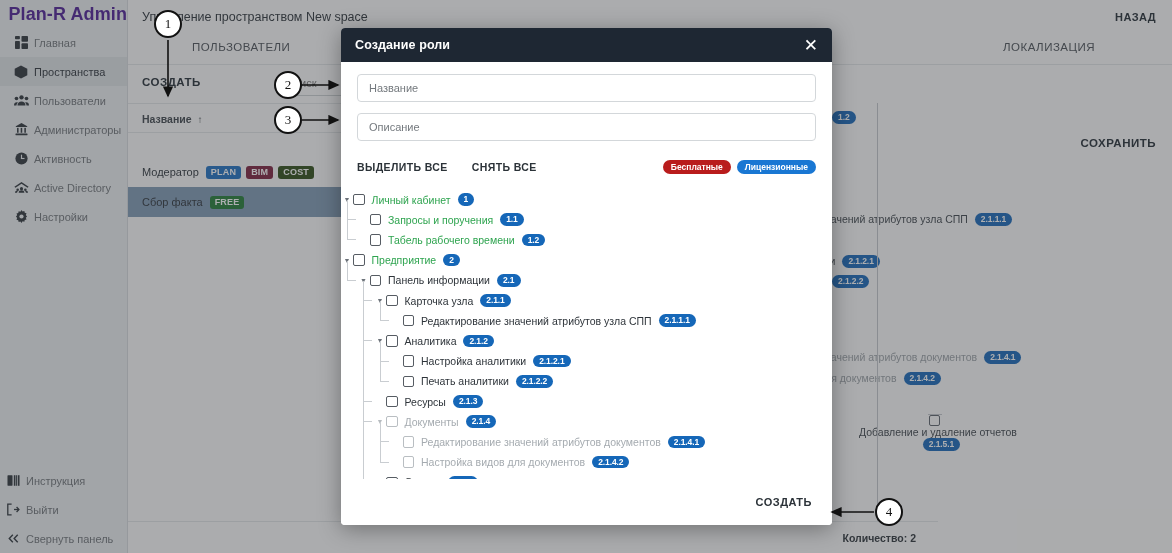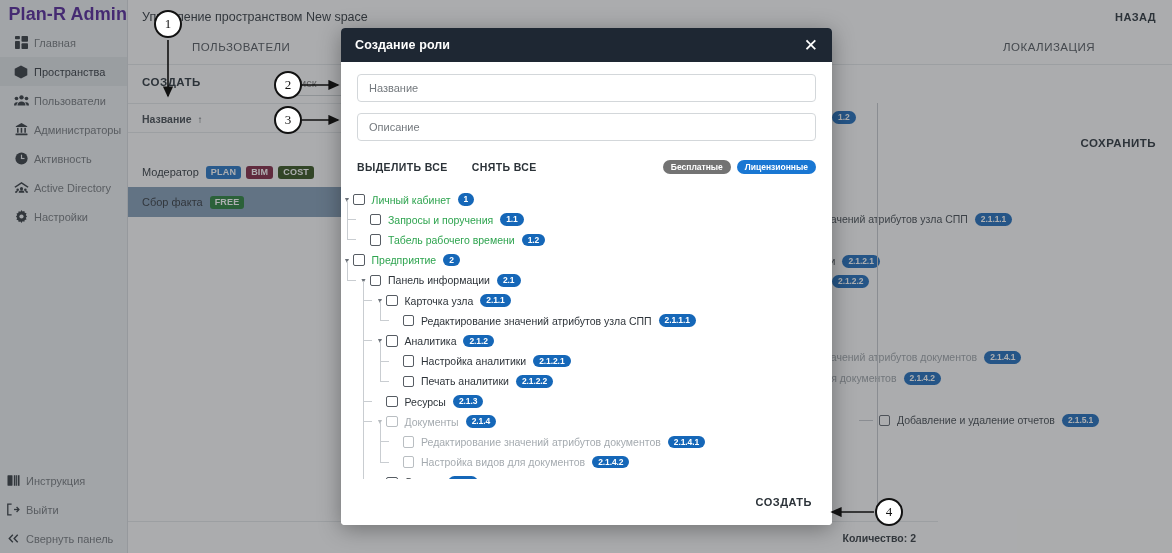--- a/index.html
+++ b/index.html
@@ -374,21 +374,21 @@
           <span class="pill">2.1.2.2</span>
         </div>
         <div class="bg-row" style="top: 248px; left: 6px;">
           <span class="bg-label gray">начений атрибутов документов</span>
           <span class="pill">2.1.4.1</span>
         </div>
         <div class="bg-row" style="top: 269px; left: 6px;">
           <span class="bg-label gray">ля документов</span>
           <span class="pill">2.1.4.2</span>
         </div>
-        <div class="bg-row" style="top: 311px; left: 40px;">
+        <div class="bg-row" style="top: 311px; left: 40px; flex-direction: column;">
           <span style="display: inline-block; width: 14px; height: 1px; background: rgb(195, 199, 203); margin-right: 6px;"></span>
           <span class="bg-cb"></span>
           <span class="bg-label">Добавление и удаление отчетов</span>
           <span class="pill">2.1.5.1</span>
         </div>
         <div class="bg-guide" style="left: 0px; top: 0px; height: 450px;"></div>
         <div class="bg-guide" style="left: 58px; top: 0px; height: 450px;"></div>
       </div>
 
     <div class="count-bar">
@@ -406,21 +406,21 @@
     </div>
 
     <div class="modal-body">
       <input class="field" type="text" placeholder="Название" style="">
       <input class="field" type="text" placeholder="Описание" style="">
 
       <div class="sel-bar">
         <div class="sel-link">ВЫДЕЛИТЬ ВСЕ</div>
         <div class="sel-link">СНЯТЬ ВСЕ</div>
         <div class="legend">
-          <span class="legend-pill" style="background: #737373;">Бесплатные</span>
+          <span class="legend-pill" style="background: #b91c1c;">Бесплатные</span>
           <span class="legend-pill" style="background: rgb(25, 119, 211);">Лицензионные</span>
         </div>
       </div>
     </div>
 
     <div class="tree" id="modal-tree">
         <div class="t-row" style="top: 3px; left: 0px;">
           <span class="caret">▼</span>
           <span class="cb"></span>
           <span class="t-label green">Личный кабинет</span>

